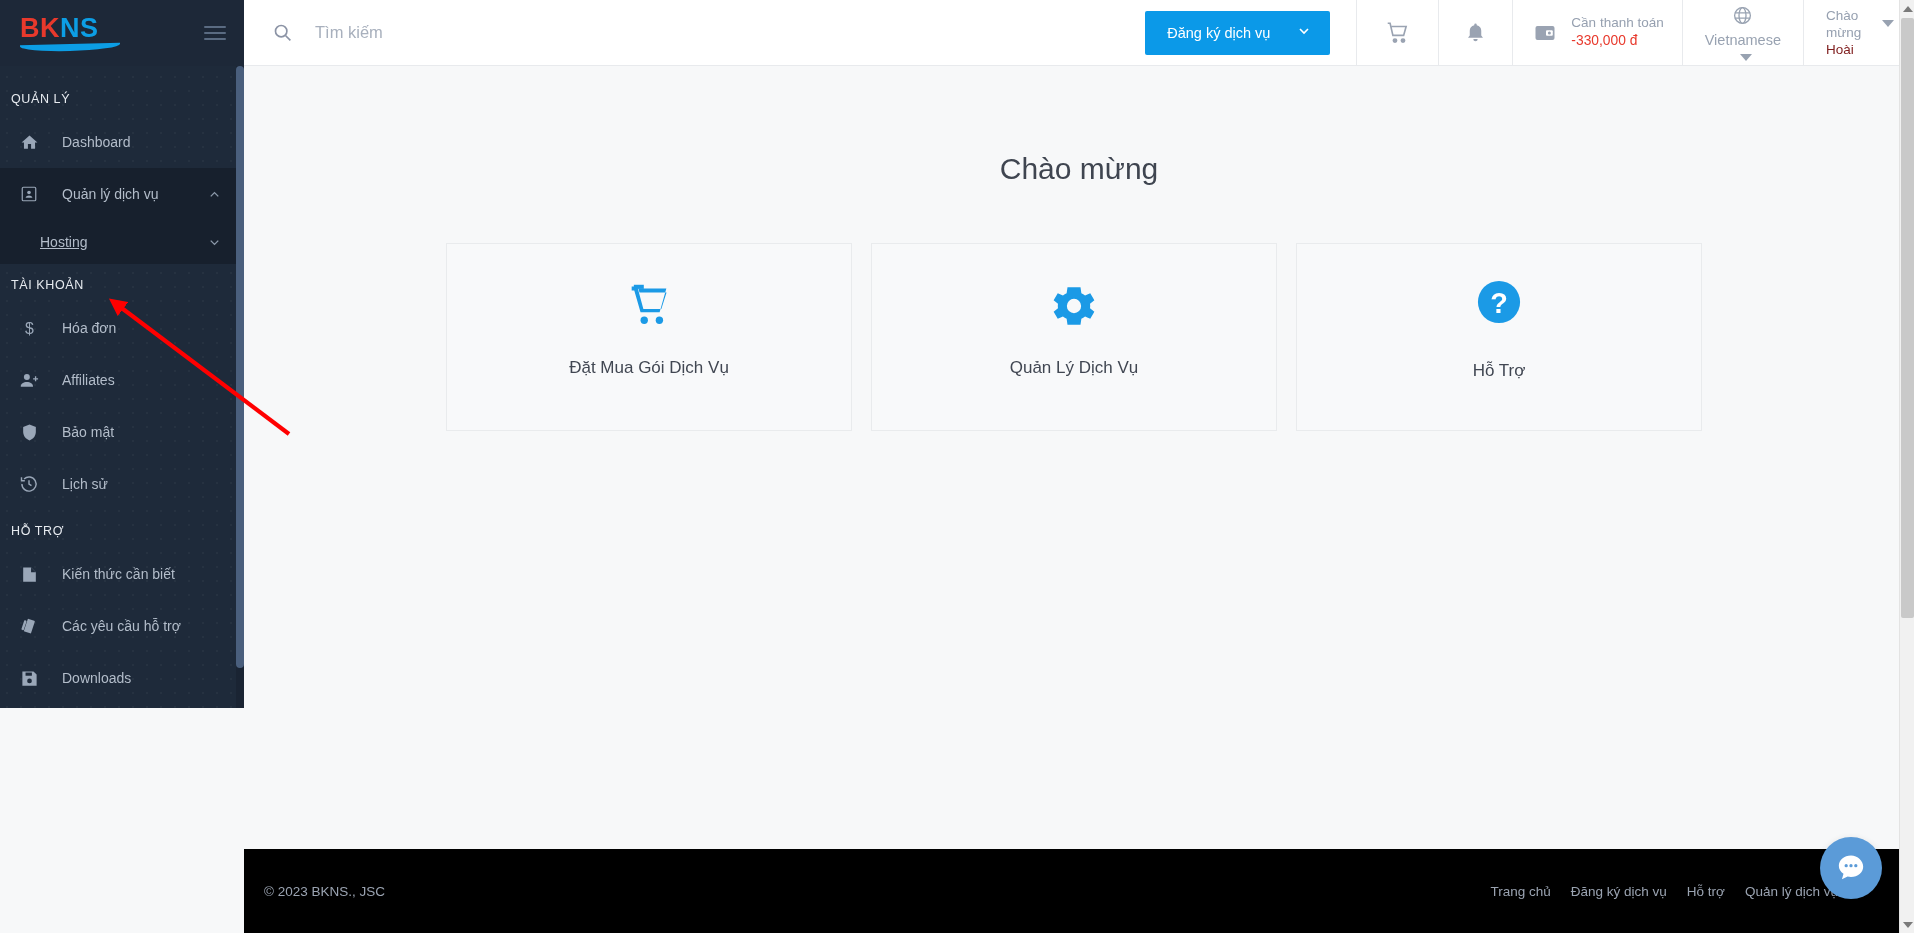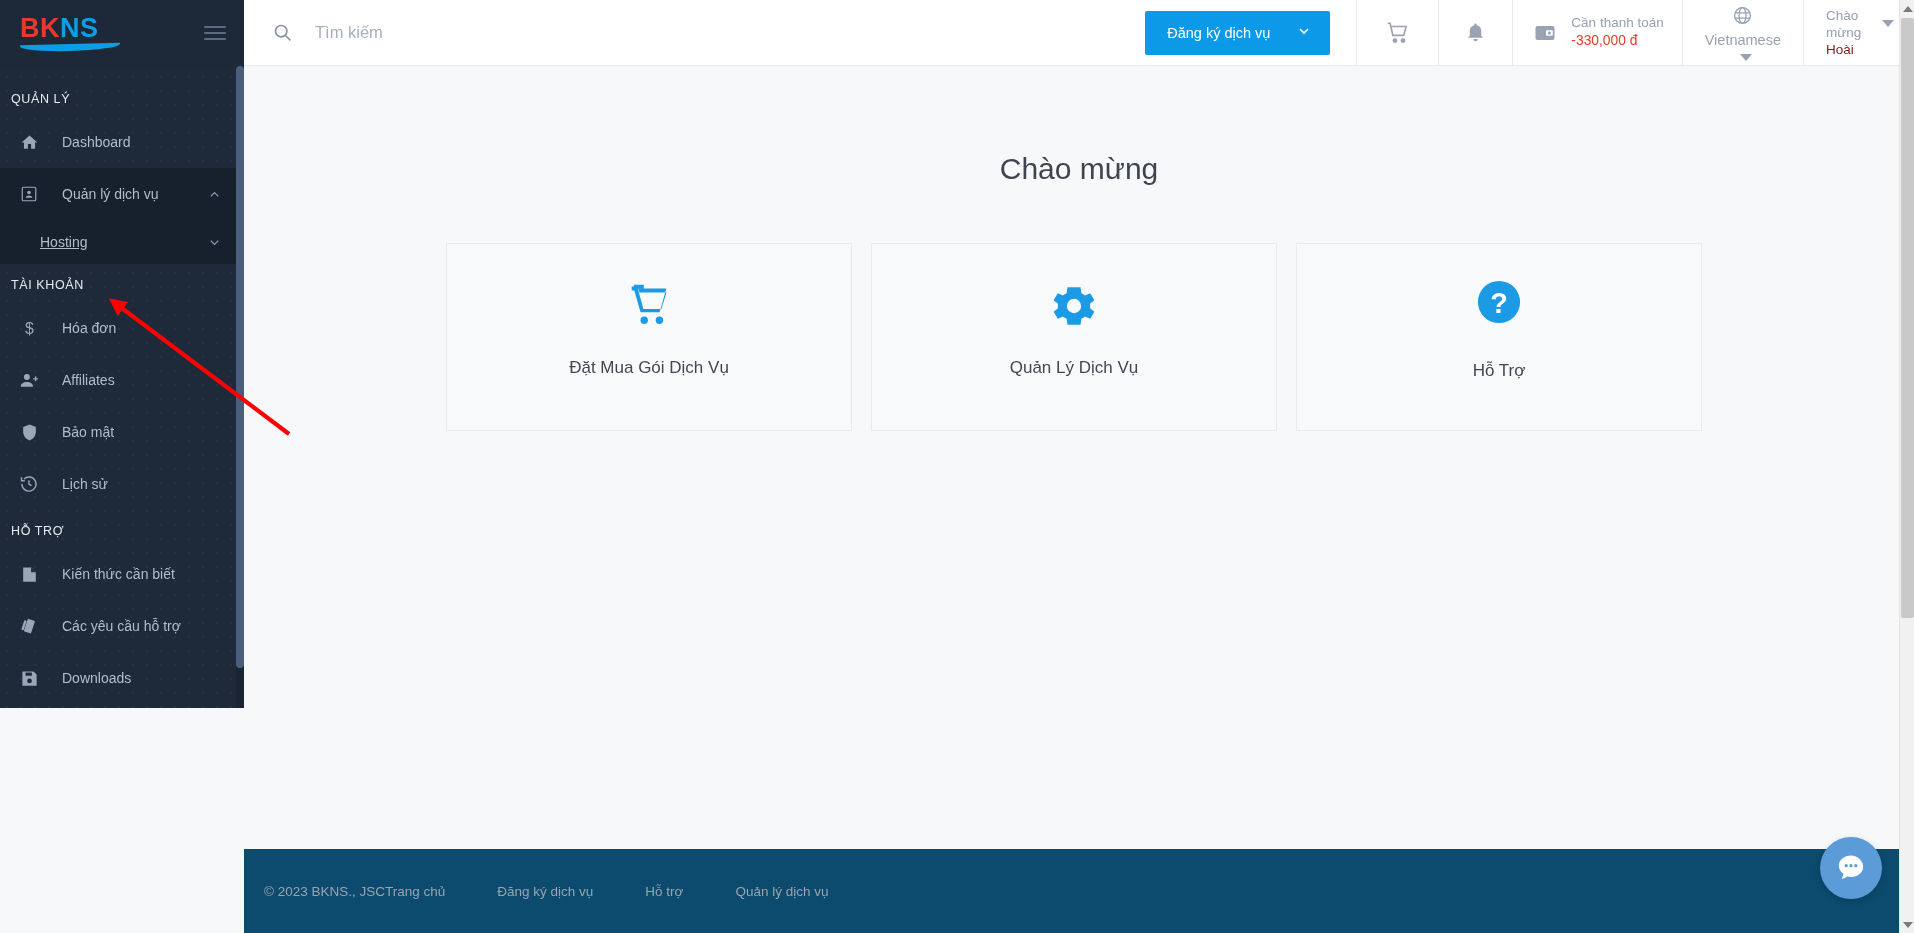--- a/index.html
+++ b/index.html
@@ -154,26 +154,26 @@
     display: flex; flex-direction: column; align-items: center;
     cursor: pointer;
   }
   .card-icon { color: #1b9ae6; margin-top: 36px; display:flex; }
   .card-label { margin-top: 26px; font-size: 17px; color: #414752; }
   .card.support .card-icon { margin-top: 35px; }
   .card.support .card-label { margin-top: 36px; }
 
   .footer {
     height: 84px; min-height: 84px;
-    display: flex; align-items: center; justify-content: flex-start;
+    display: flex; align-items: center; justify-content: space-between;
     padding: 0 76px 0 20px;
-    background: #0c4a6e;
+    background: #000000;
   }
   .copyright { font-size: 13.5px; color: #9aa3b1; }
-  .footer-links { display: flex; gap: 52px; }
+  .footer-links { display: flex; gap: 20px; }
   .footer-links a { font-size: 13.5px; color: #9aa3b1; text-decoration: none; cursor: pointer; }
 
   .chat-bubble {
     position: absolute; right: 32px; bottom: 34px;
     width: 62px; height: 62px; border-radius: 50%;
     background: #5b9bd8;
     display: flex; align-items: center; justify-content: center;
     cursor: pointer;
     box-shadow: 0 2px 7px rgba(0,0,0,0.13);
   }

